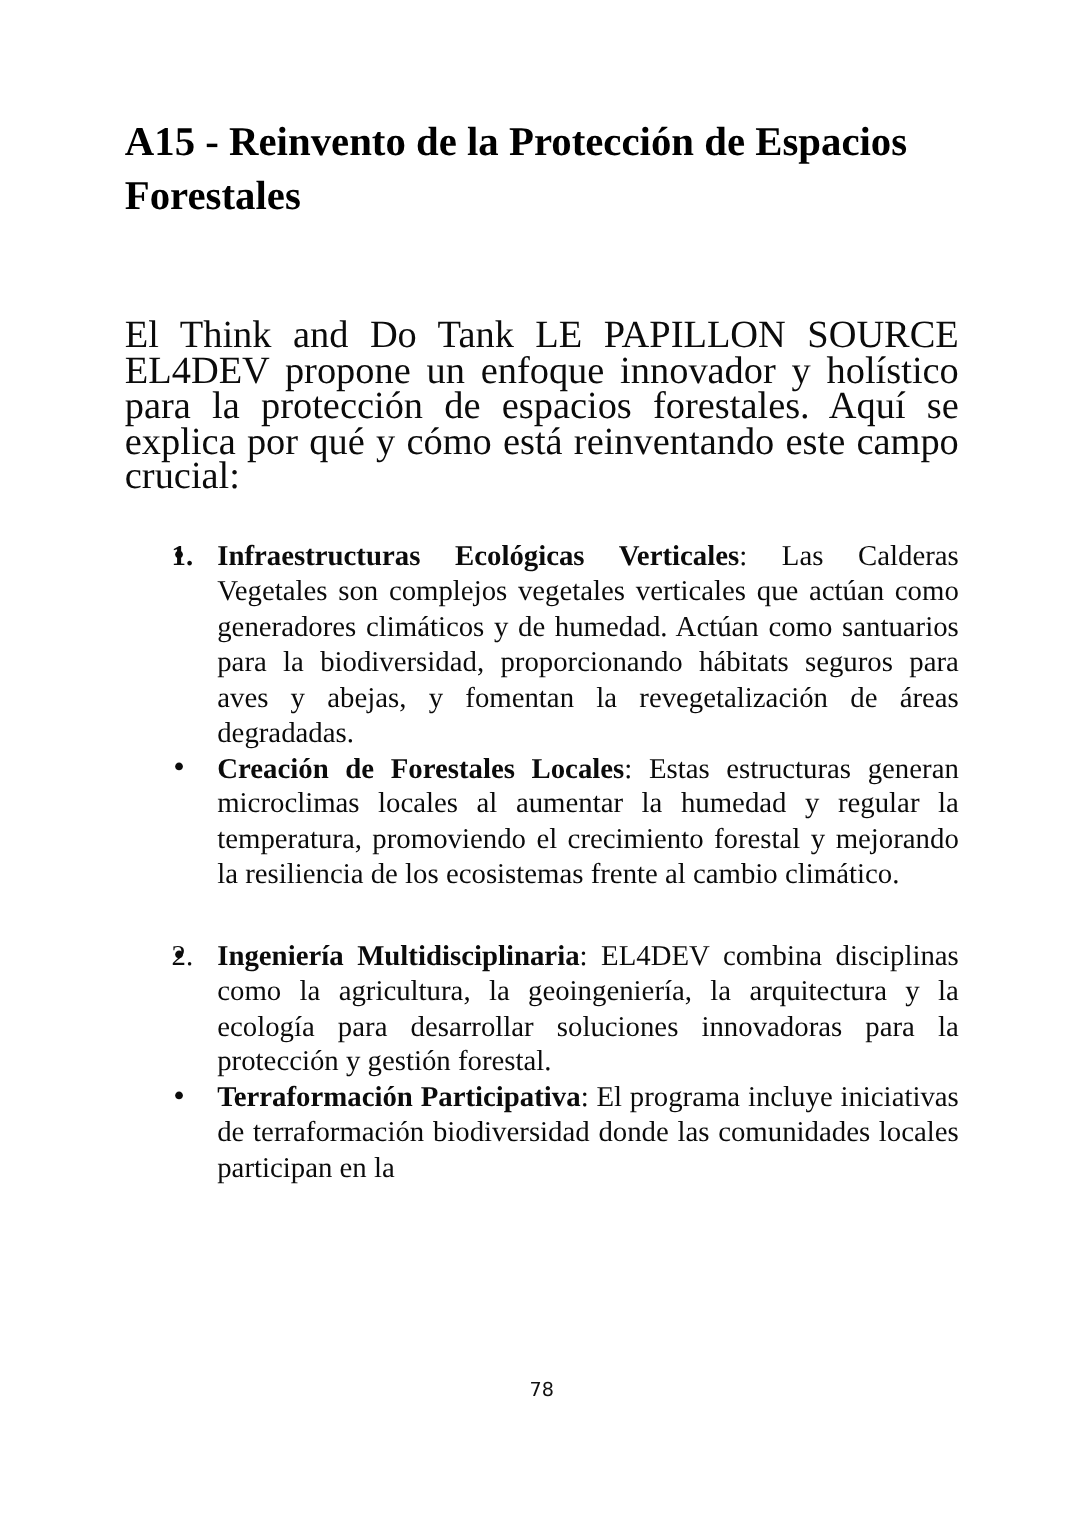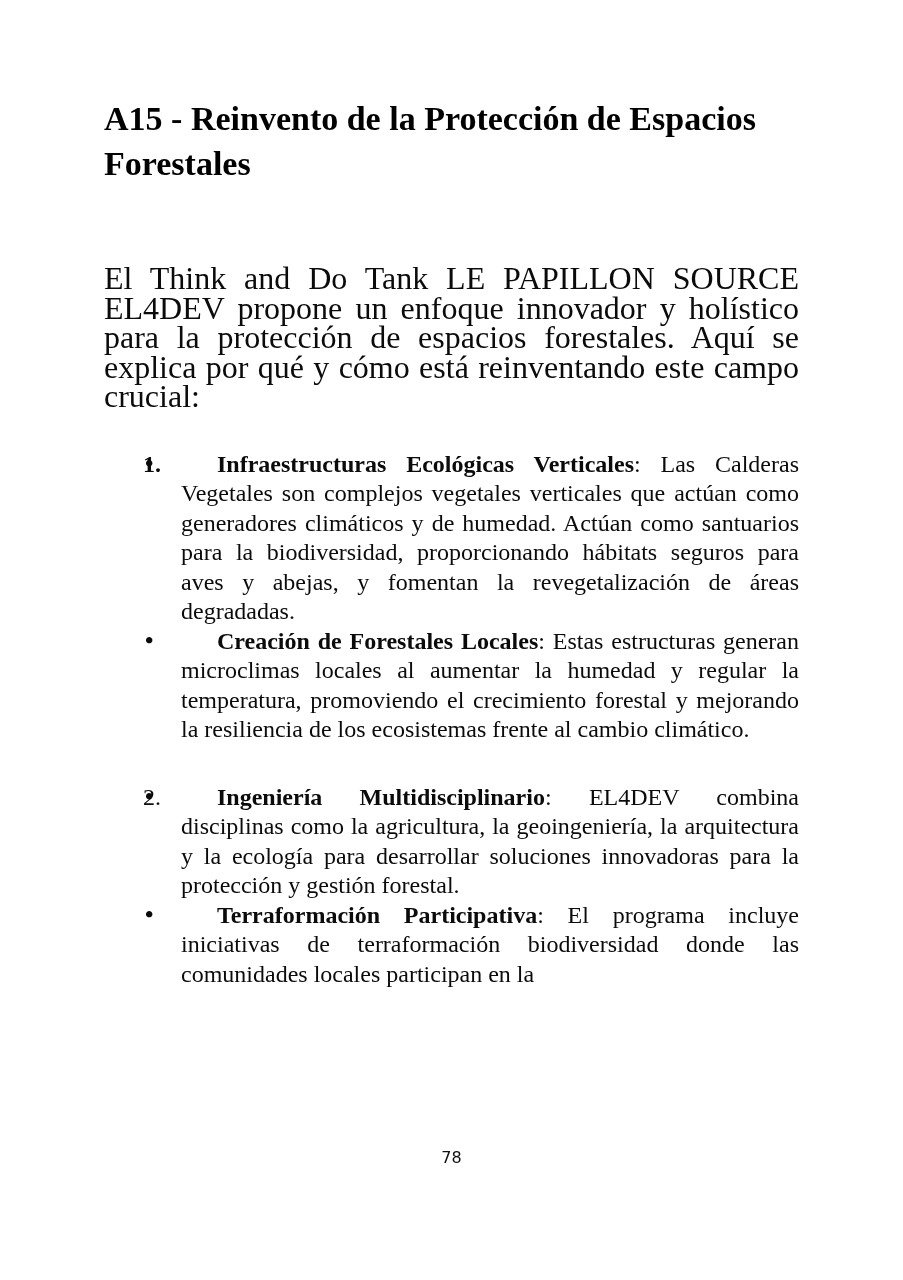--- a/index.html
+++ b/index.html
@@ -60,21 +60,21 @@
     text-align: justify;
     text-justify: inter-word;
   }
   .bullet-item .marker {
     position: absolute;
     left: 41px;
     top: -1px;
     font-size: 24px;
     font-weight: bold;
   }
-  .bullet-item b { font-weight: bold; margin-left: 36px; }
+  .bullet-item b { font-weight: bold; }
   .page-number {
     position: absolute;
     left: 0;
     width: 903px;
     top: 1148px;
     text-align: center;
     font-family: "DejaVu Sans", sans-serif;
     font-size: 16px;
     color: #111111;
   }
@@ -101,21 +101,21 @@
         <span class="marker">•</span><b>Creación de Forestales Locales</b><span>: Estas estructuras generan microclimas locales al aumentar la humedad y regular la temperatura, promoviendo el crecimiento forestal y mejorando la resiliencia de los ecosistemas frente al cambio climático.</span>
       </div>
     </div>
 
     <div class="section-heading">
       <span class="num regular">2.</span>
     </div>
 
     <div class="bullet-list second">
       <div class="bullet-item">
-        <span class="marker">•</span><b>Ingeniería Multidisciplinario</b><span>: EL4DEV combina disciplinas como la agricultura, la geoingeniería, la arquitectura y la ecología para desarrollar soluciones innovadoras para la protección y gestión forestal.</span>
+        <span class="marker">•</span><b>Ingeniería Multidisciplinaria</b><span>: EL4DEV combina disciplinas como la agricultura, la geoingeniería, la arquitectura y la ecología para desarrollar soluciones innovadoras para la protección y gestión forestal.</span>
       </div>
       <div class="bullet-item">
         <span class="marker">•</span><b>Terraformación Participativa</b><span>: El programa incluye iniciativas de terraformación biodiversidad donde las comunidades locales participan en la</span>
       </div>
     </div>
 
   </div>
 
   <div class="page-number">78</div>
 </div>

